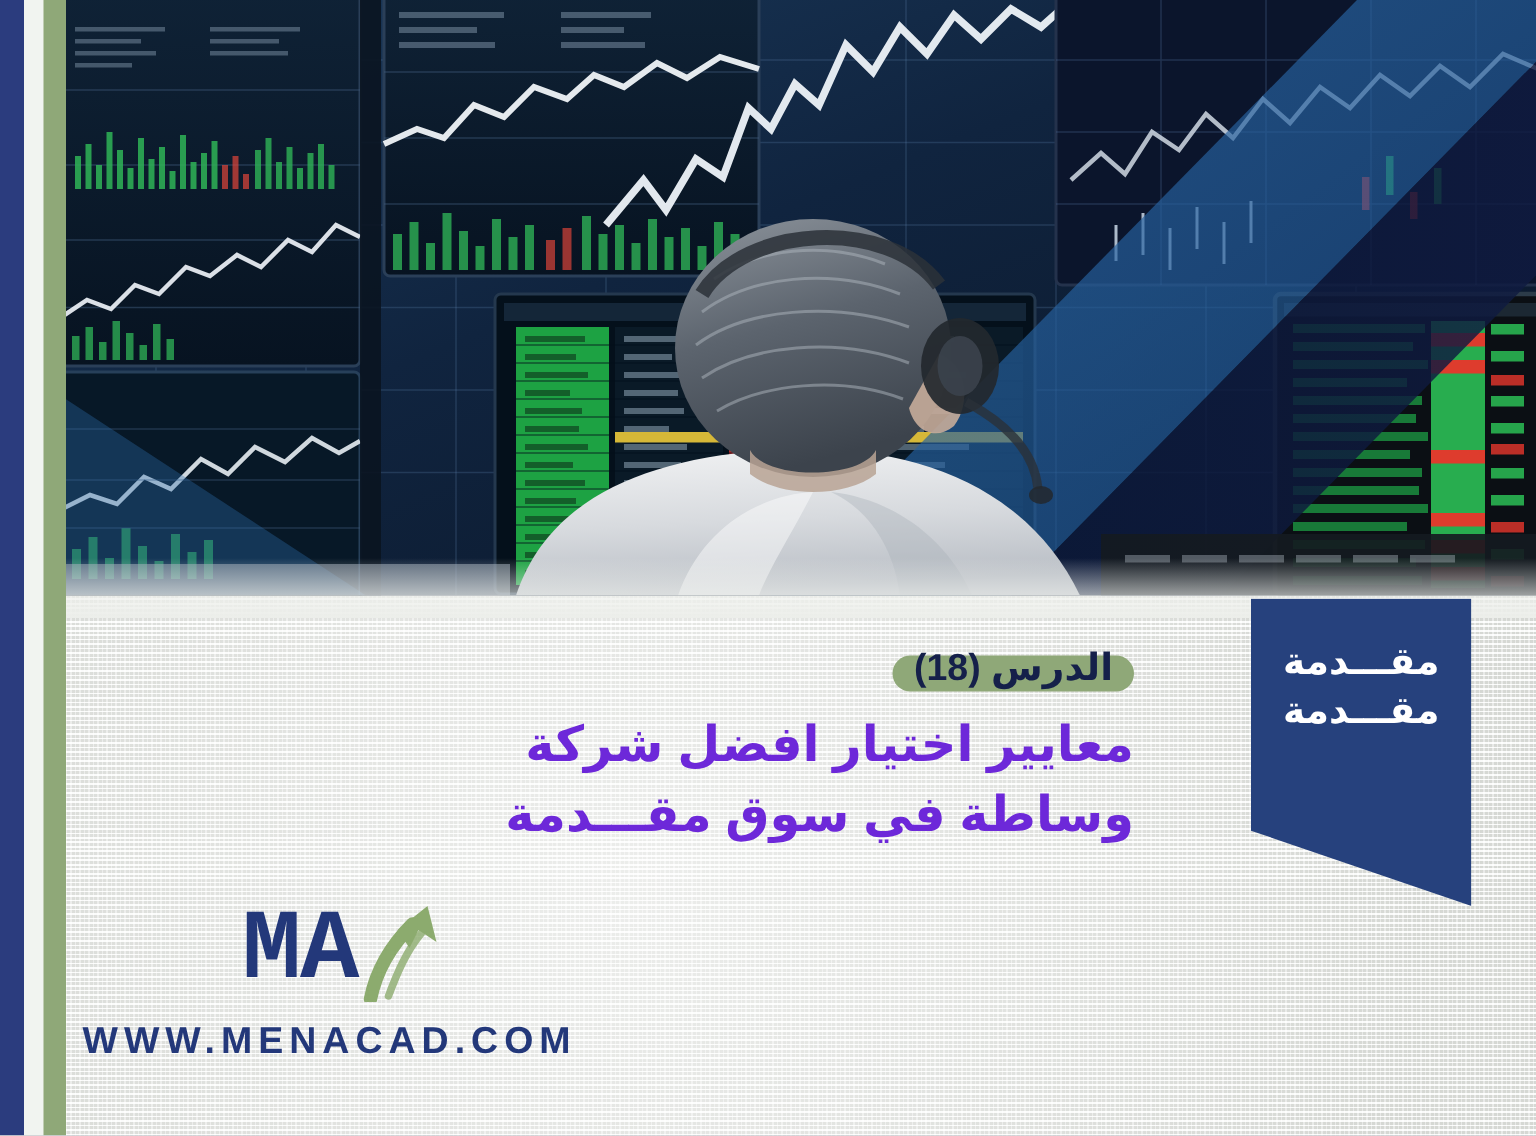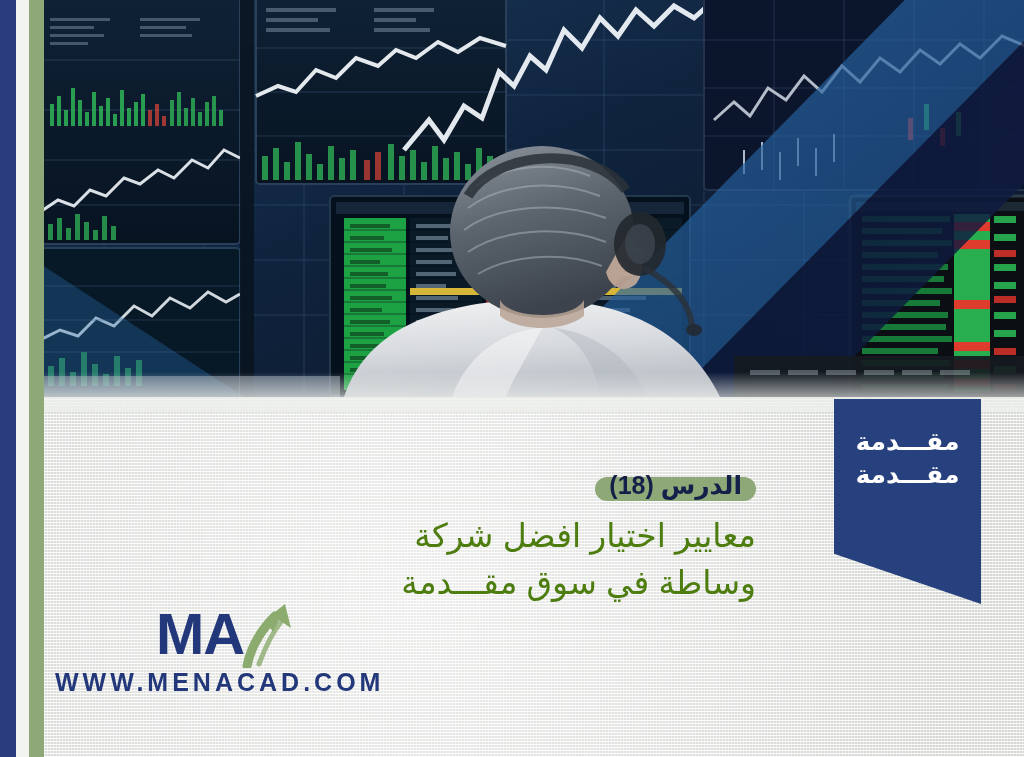--- a/index.html
+++ b/index.html
@@ -96,21 +96,21 @@
   }
 
   
   .headline {
     position: absolute;
     right: 268px;
     top: 430px;
     width: 560px;
     text-align: right;
   }
-  .lesson-pill-wrap { line-height: 1; margin-top: 40px; }
+  .lesson-pill-wrap { line-height: 1; }
   .lesson-pill {
     display: inline-block;
     position: relative;
     padding: 3px 14px 5px 14px;
     font-size: 25px;
     font-weight: 700;
     color: #15204a;
     direction: rtl;
   }
   .lesson-pill::before {
@@ -119,60 +119,62 @@
     left: 0; right: 0;
     top: 7px; bottom: 2px;
     background: #8fa878;
     border-radius: 14px;
     z-index: 0;
   }
   .lesson-pill span { position: relative; z-index: 1; }
 
   .title-line {
     display: block;
-    color: #4d7c0f;
+    color: #6d28d9;
     font-size: 33px;
-    font-weight: 400;
+    font-weight: 700;
     line-height: 1.42;
     letter-spacing: .4px;
     white-space: nowrap;
   }
   .title-line.first { margin-top: 10px; }
 
   
   .logo {
     position: absolute;
     left: 55px;
     top: 600px;
     width: 320px;
   }
   .logo-mark {
     position: relative;
     height: 68px;
     padding-right: 6px;
     text-align: center;
   }
   .logo-ma {
-    font-size: 58px;
+    font-size: 66px;
     font-weight: 700;
     color: #23387a;
     letter-spacing: -1px;
     line-height: 68px;
     direction: ltr;
     display: inline-block;
     transform: translateX(-12px);
+    font-family: Liberation Mono, monospace;
   }
   .logo-arrow {
     position: absolute;
     left: 186px;
     top: 2px;
     width: 56px;
     height: 66px;
   }
   .logo-url {
+    margin-top: 12px;
     text-align: center;
     direction: ltr;
     color: #23387a;
     font-size: 25px;
     font-weight: 700;
     letter-spacing: 4.0px;
   }
 </style>
 </head>
 <body>

